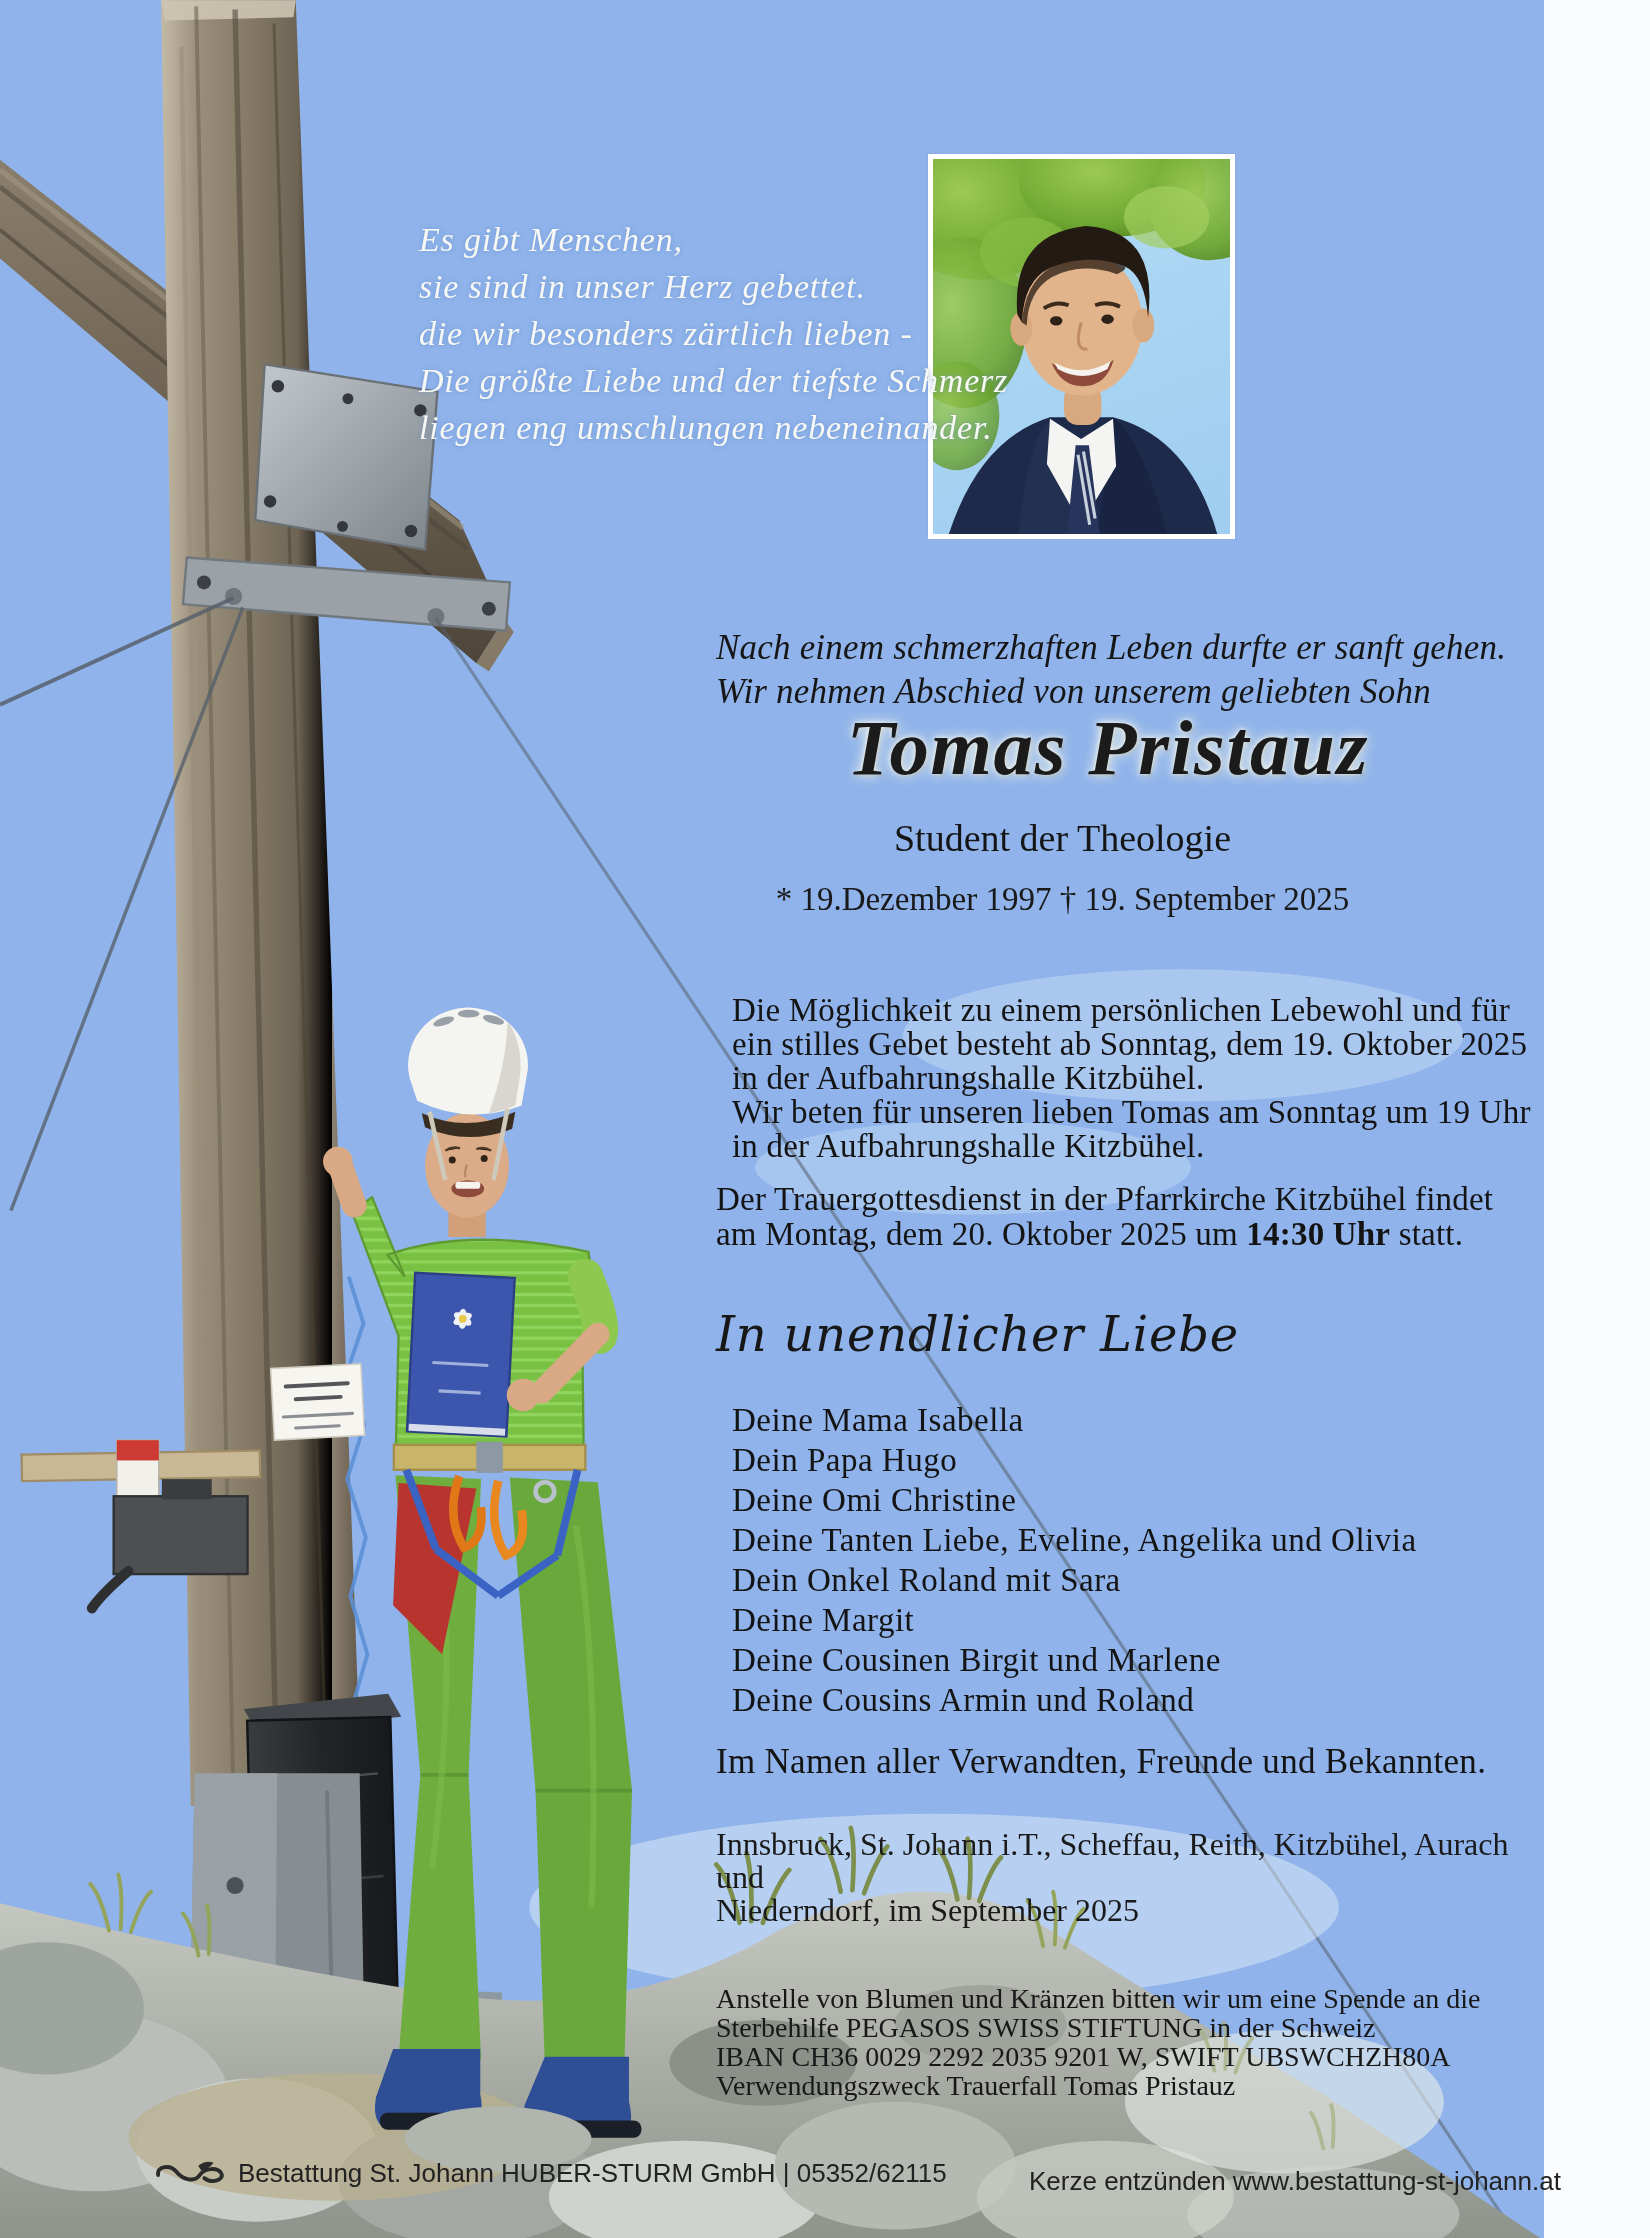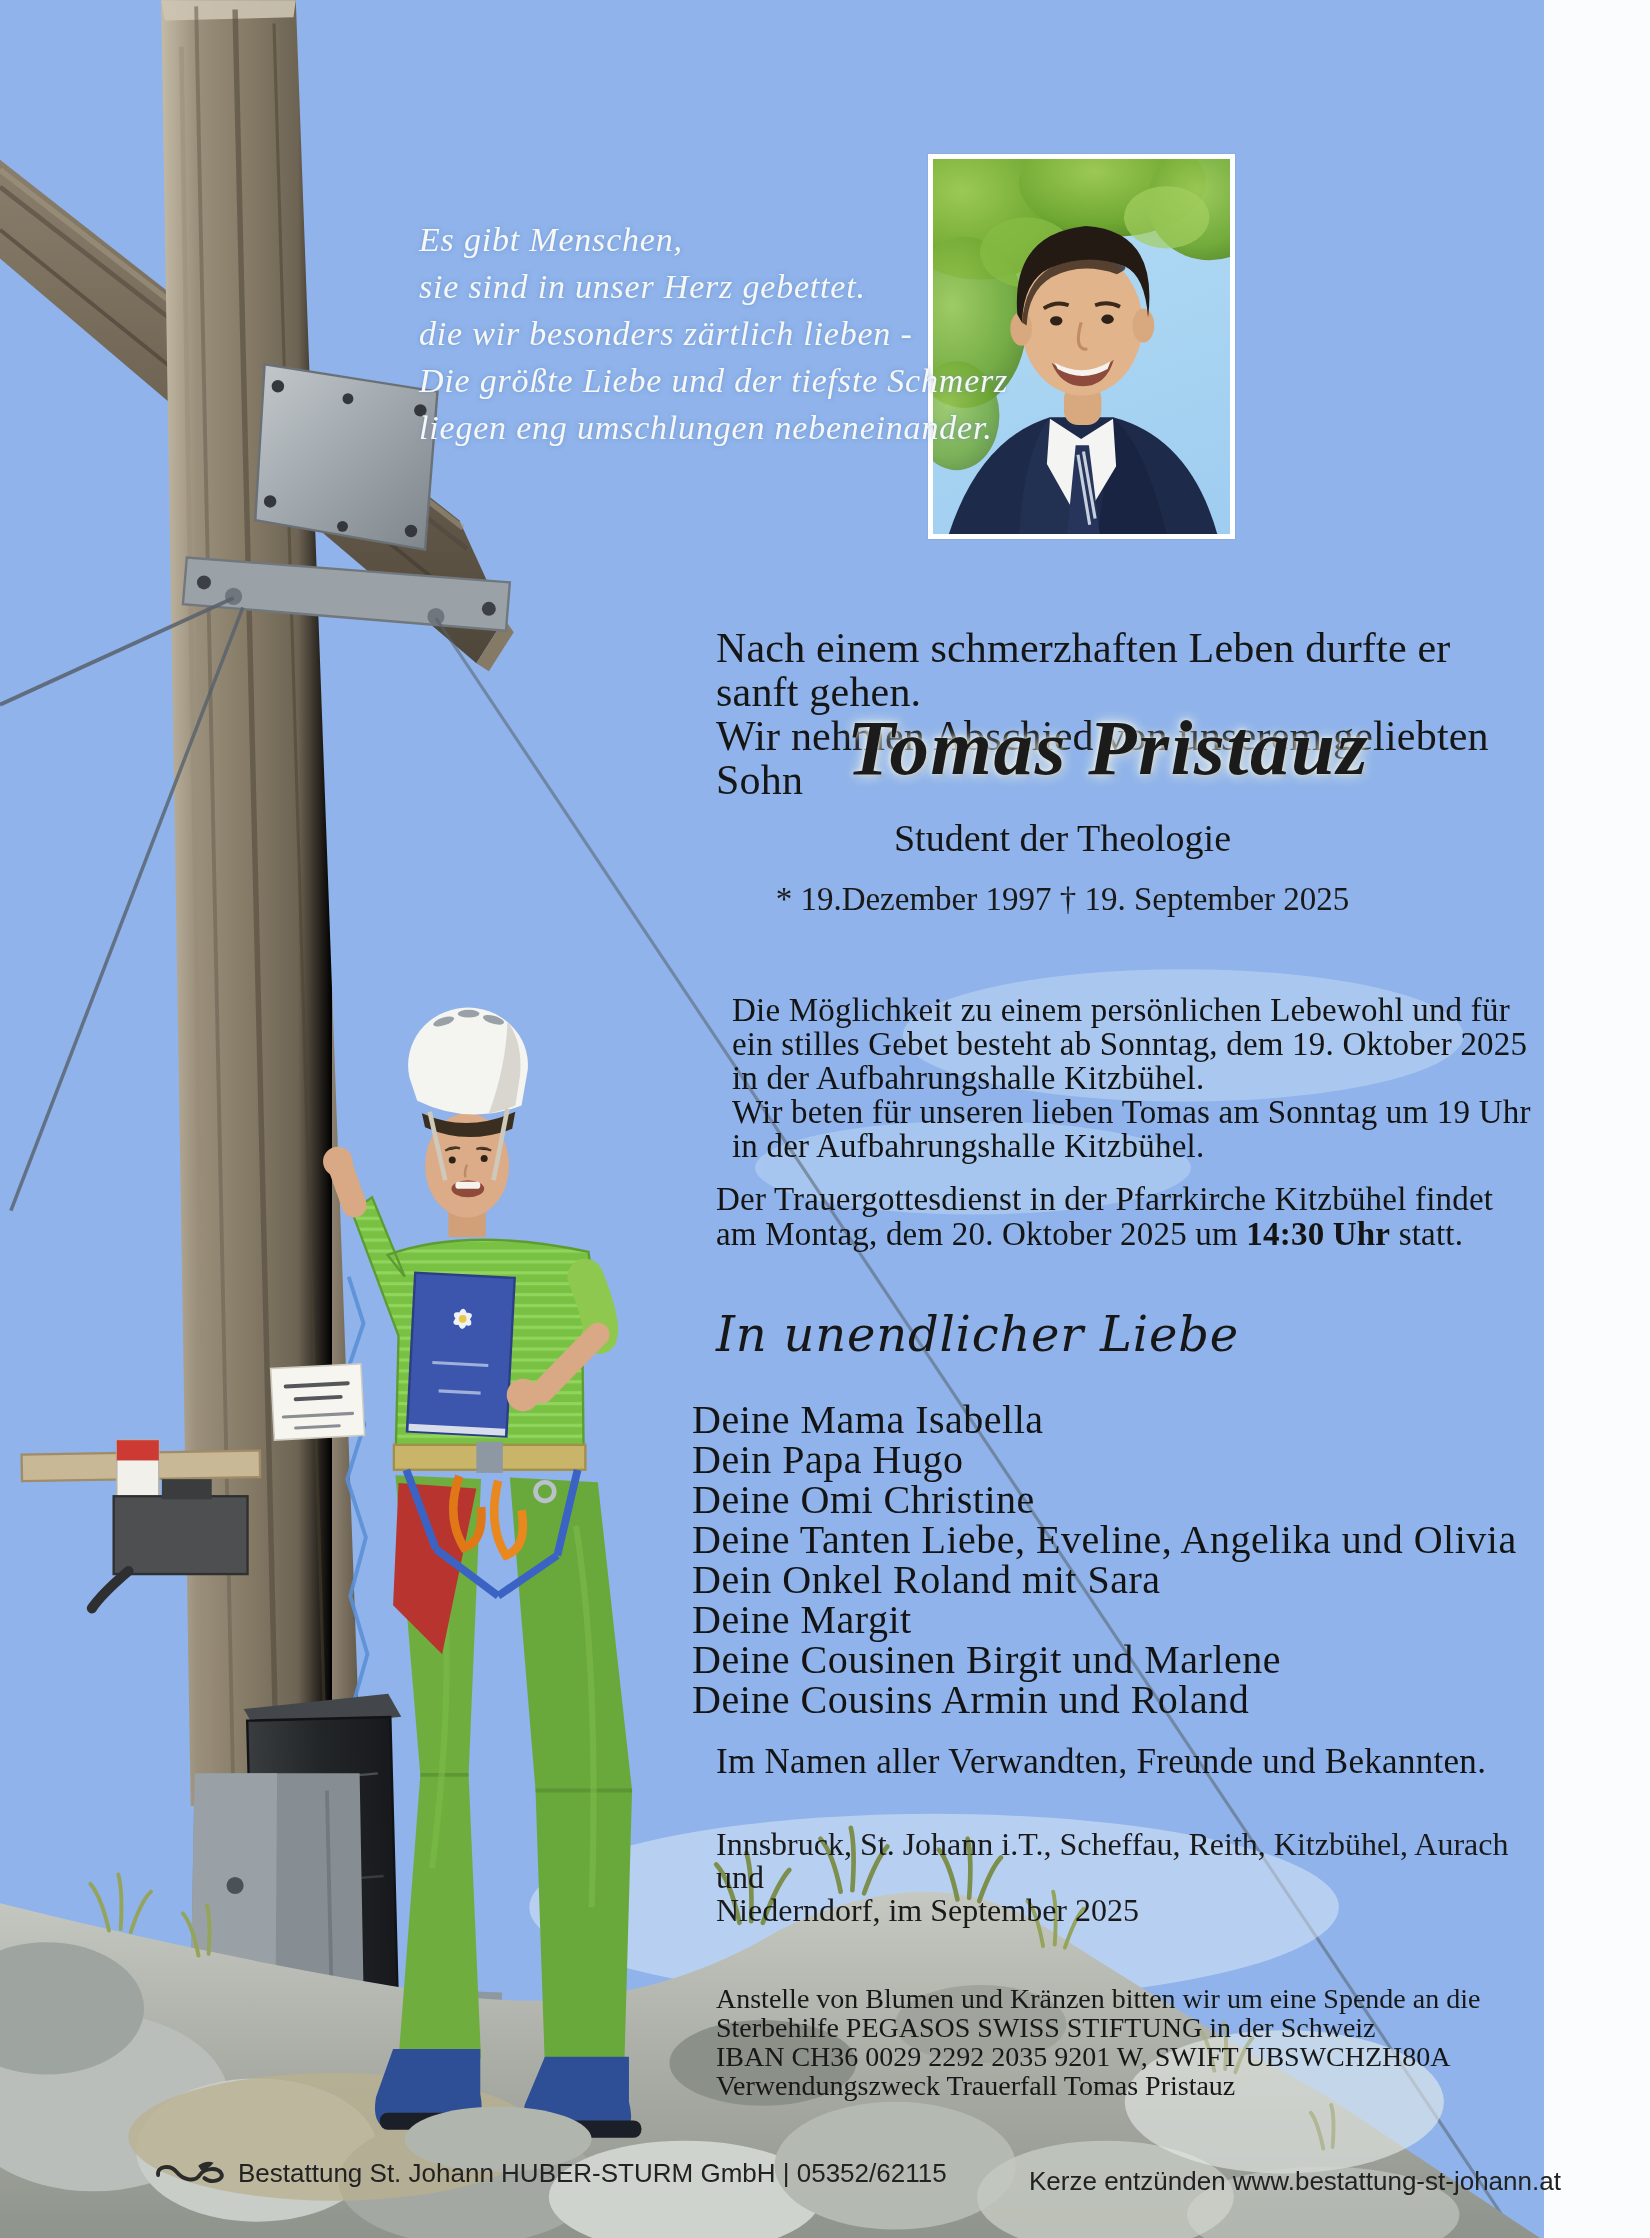--- a/index.html
+++ b/index.html
@@ -27,40 +27,40 @@
   }
   
   #portrait{
     left:928px;top:154px;width:297px;height:375px;
     background:linear-gradient(160deg,#b4dcf5 0%,#a8d4f2 55%,#9fcdf0 100%);
     border:5.4px solid #ffffff;box-sizing:content-box;
     box-shadow:0 0 1.6px rgba(120,150,190,.6);
   }
   #portrait svg{display:block;}
   
-  #intro{left:716px;top:626px;width:825px;font-size:42px;line-height:44px;color:#161616;letter-spacing:0.2px;}
+  #intro{left:716px;top:626px;width:825px;font-size:35px;line-height:44px;color:#161616;letter-spacing:0.2px;font-style:italic;}
   
   #name{
     left:676px;top:703px;width:693px;text-align:right;
     font-style:italic;font-weight:bold;font-size:79px;color:#1b1b1b;letter-spacing:1.6px;
     text-shadow:0 0 14px rgba(255,255,235,.95),0 0 5.4px rgba(255,255,240,.9),1.6px 2.3px 3.1px rgba(40,45,60,.28);
     white-space:nowrap;
   }
   #student{left:716px;top:816px;width:693px;text-align:center;font-size:38px;color:#151515;}
   #dates{left:716px;top:881px;width:693px;text-align:center;font-size:33px;color:#191919;}
   
   .body-par{color:#141414;letter-spacing:0.2px;}
   #farewell{left:716px;top:993px;width:833px;font-size:33px;line-height:34px;margin-left:16px;}
   #service{left:716px;top:1182px;width:833px;font-size:33px;line-height:35px;}
   #love-heading{
     left:716px;top:1306px;width:701px;
     font-family:"DejaVu Serif","Liberation Serif",serif;
     font-style:italic;font-size:48px;color:#171717;letter-spacing:0.8px;
   }
-  #family{left:692px;top:1400px;width:833px;font-size:40px;line-height:40px;color:#141414;letter-spacing:0.5px;}
+  #family{left:732px;top:1400px;width:833px;font-size:33px;line-height:40px;color:#141414;letter-spacing:0.5px;}
   #closing{left:716px;top:1742px;width:833px;font-size:35px;color:#141414;letter-spacing:0.3px;}
   #places{left:716px;top:1828px;width:833px;font-size:32px;line-height:33px;color:#1a1a1a;}
   #donation{left:716px;top:1984px;width:833px;font-size:28px;line-height:29px;color:#181818;}
   
   #footer-left{left:153px;top:2155px;display:flex;align-items:center;gap:10px;
     font-family:Liberation Sans, sans-serif;font-size:26px;color:#222;}
   #footer-right{left:1029px;top:2166px;
     font-family:"Liberation Sans","DejaVu Sans",sans-serif;font-size:26px;color:#222;}
   .line{display:block;}
   b,strong{font-weight:bold;}

